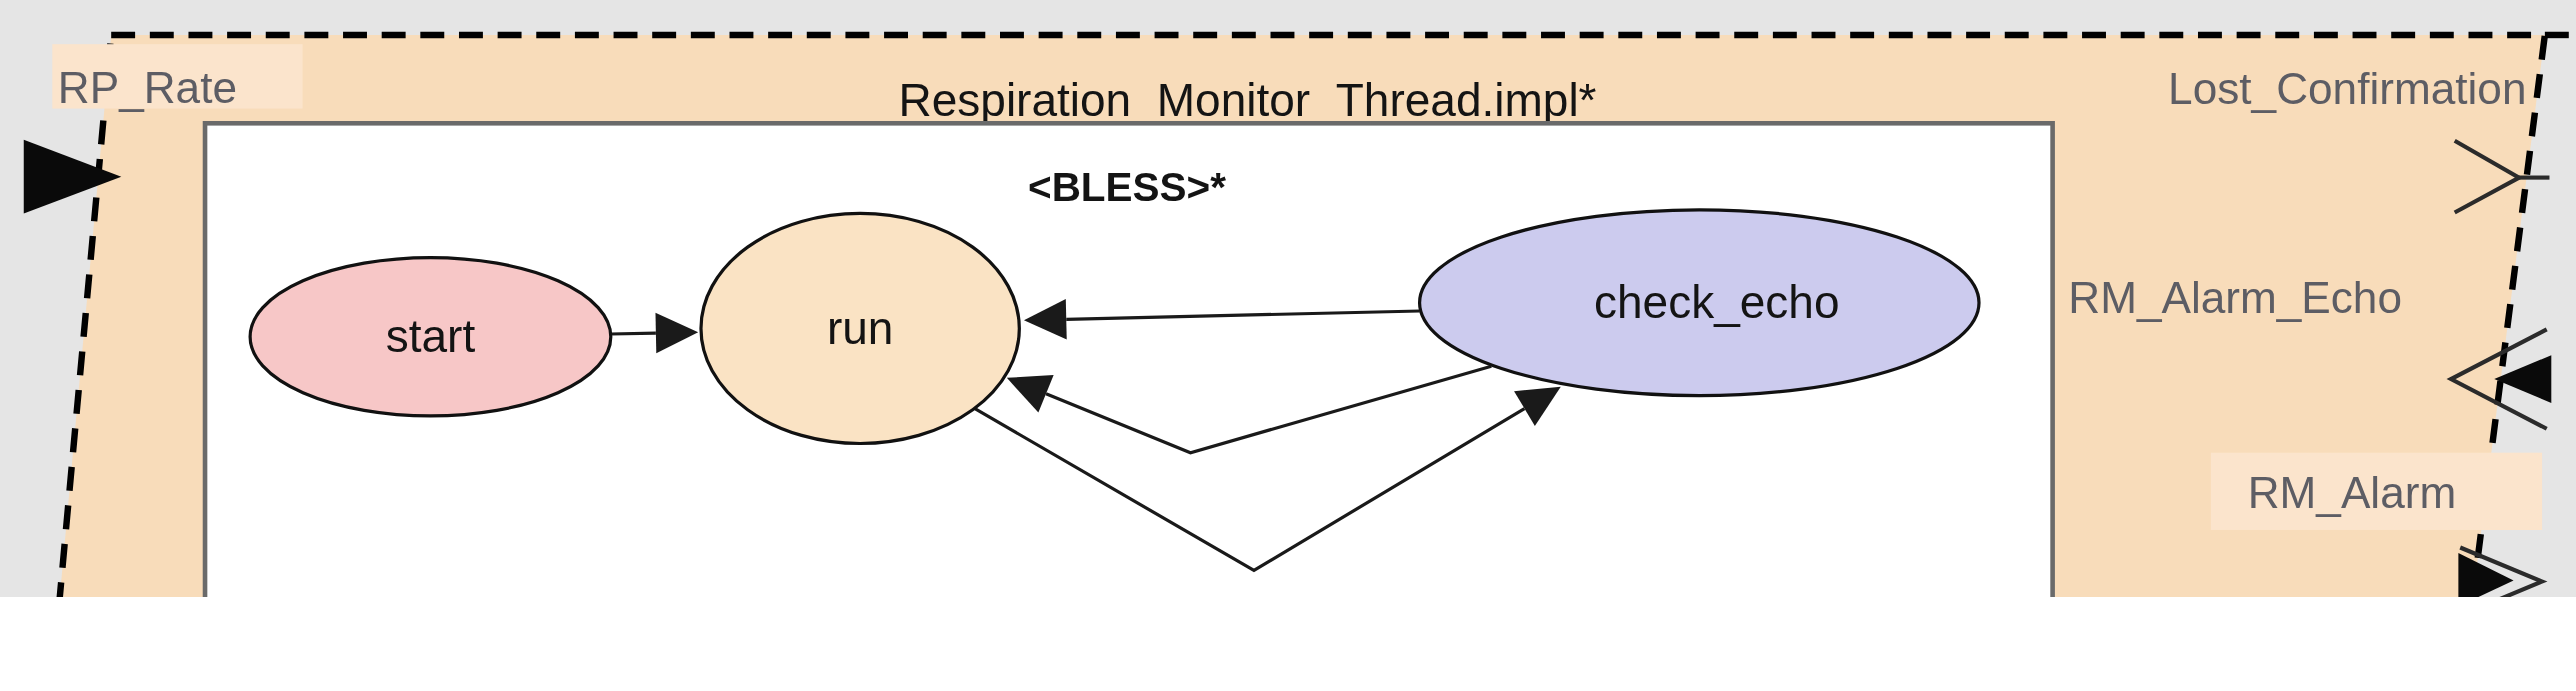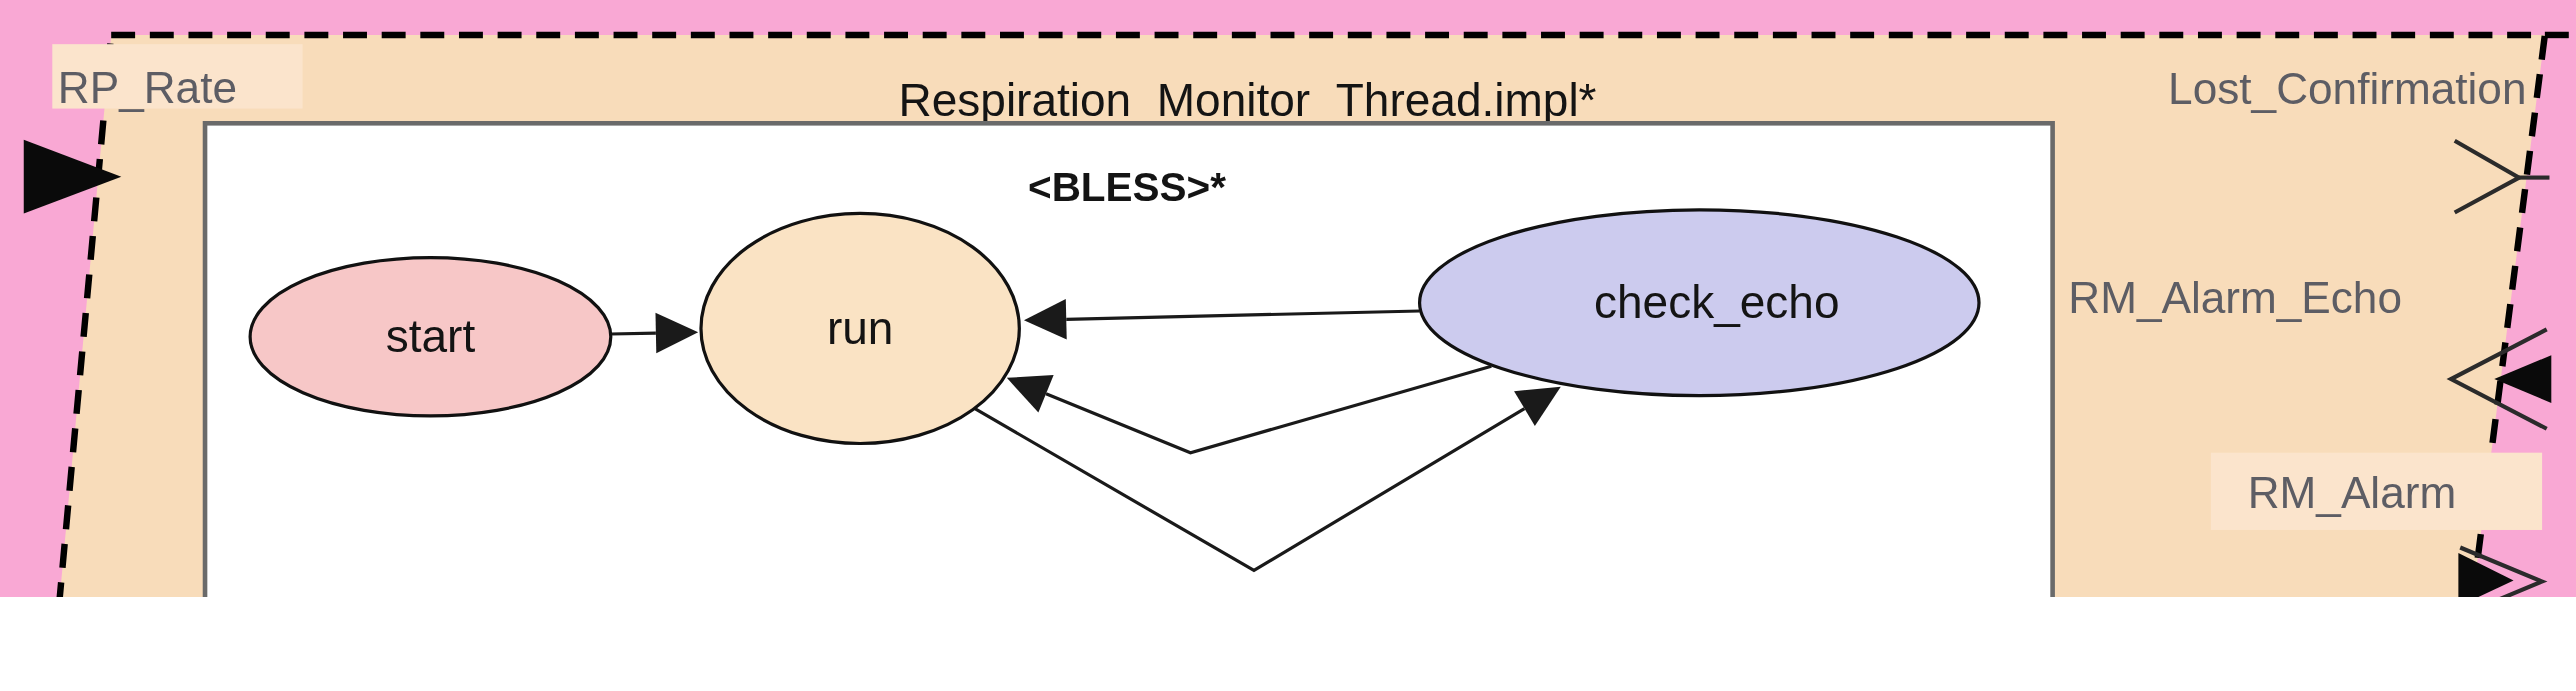--- a/index.html
+++ b/index.html
@@ -5,21 +5,21 @@
   html, body {
     margin: 0;
     padding: 0;
     background: #ffffff;
   }
   .stage {
     width: 2576px;
     height: 597px;
     position: relative;
     overflow: hidden;
-    background: #f9a8d4;
+    background: #e5e5e5;
     font-family: "Liberation Sans", sans-serif;
   }
   svg text {
     font-family: "Liberation Sans", sans-serif;
   }
   .port-label {
     font-size: 48px;
     fill: #5d5d64;
   }
   .component-title {

